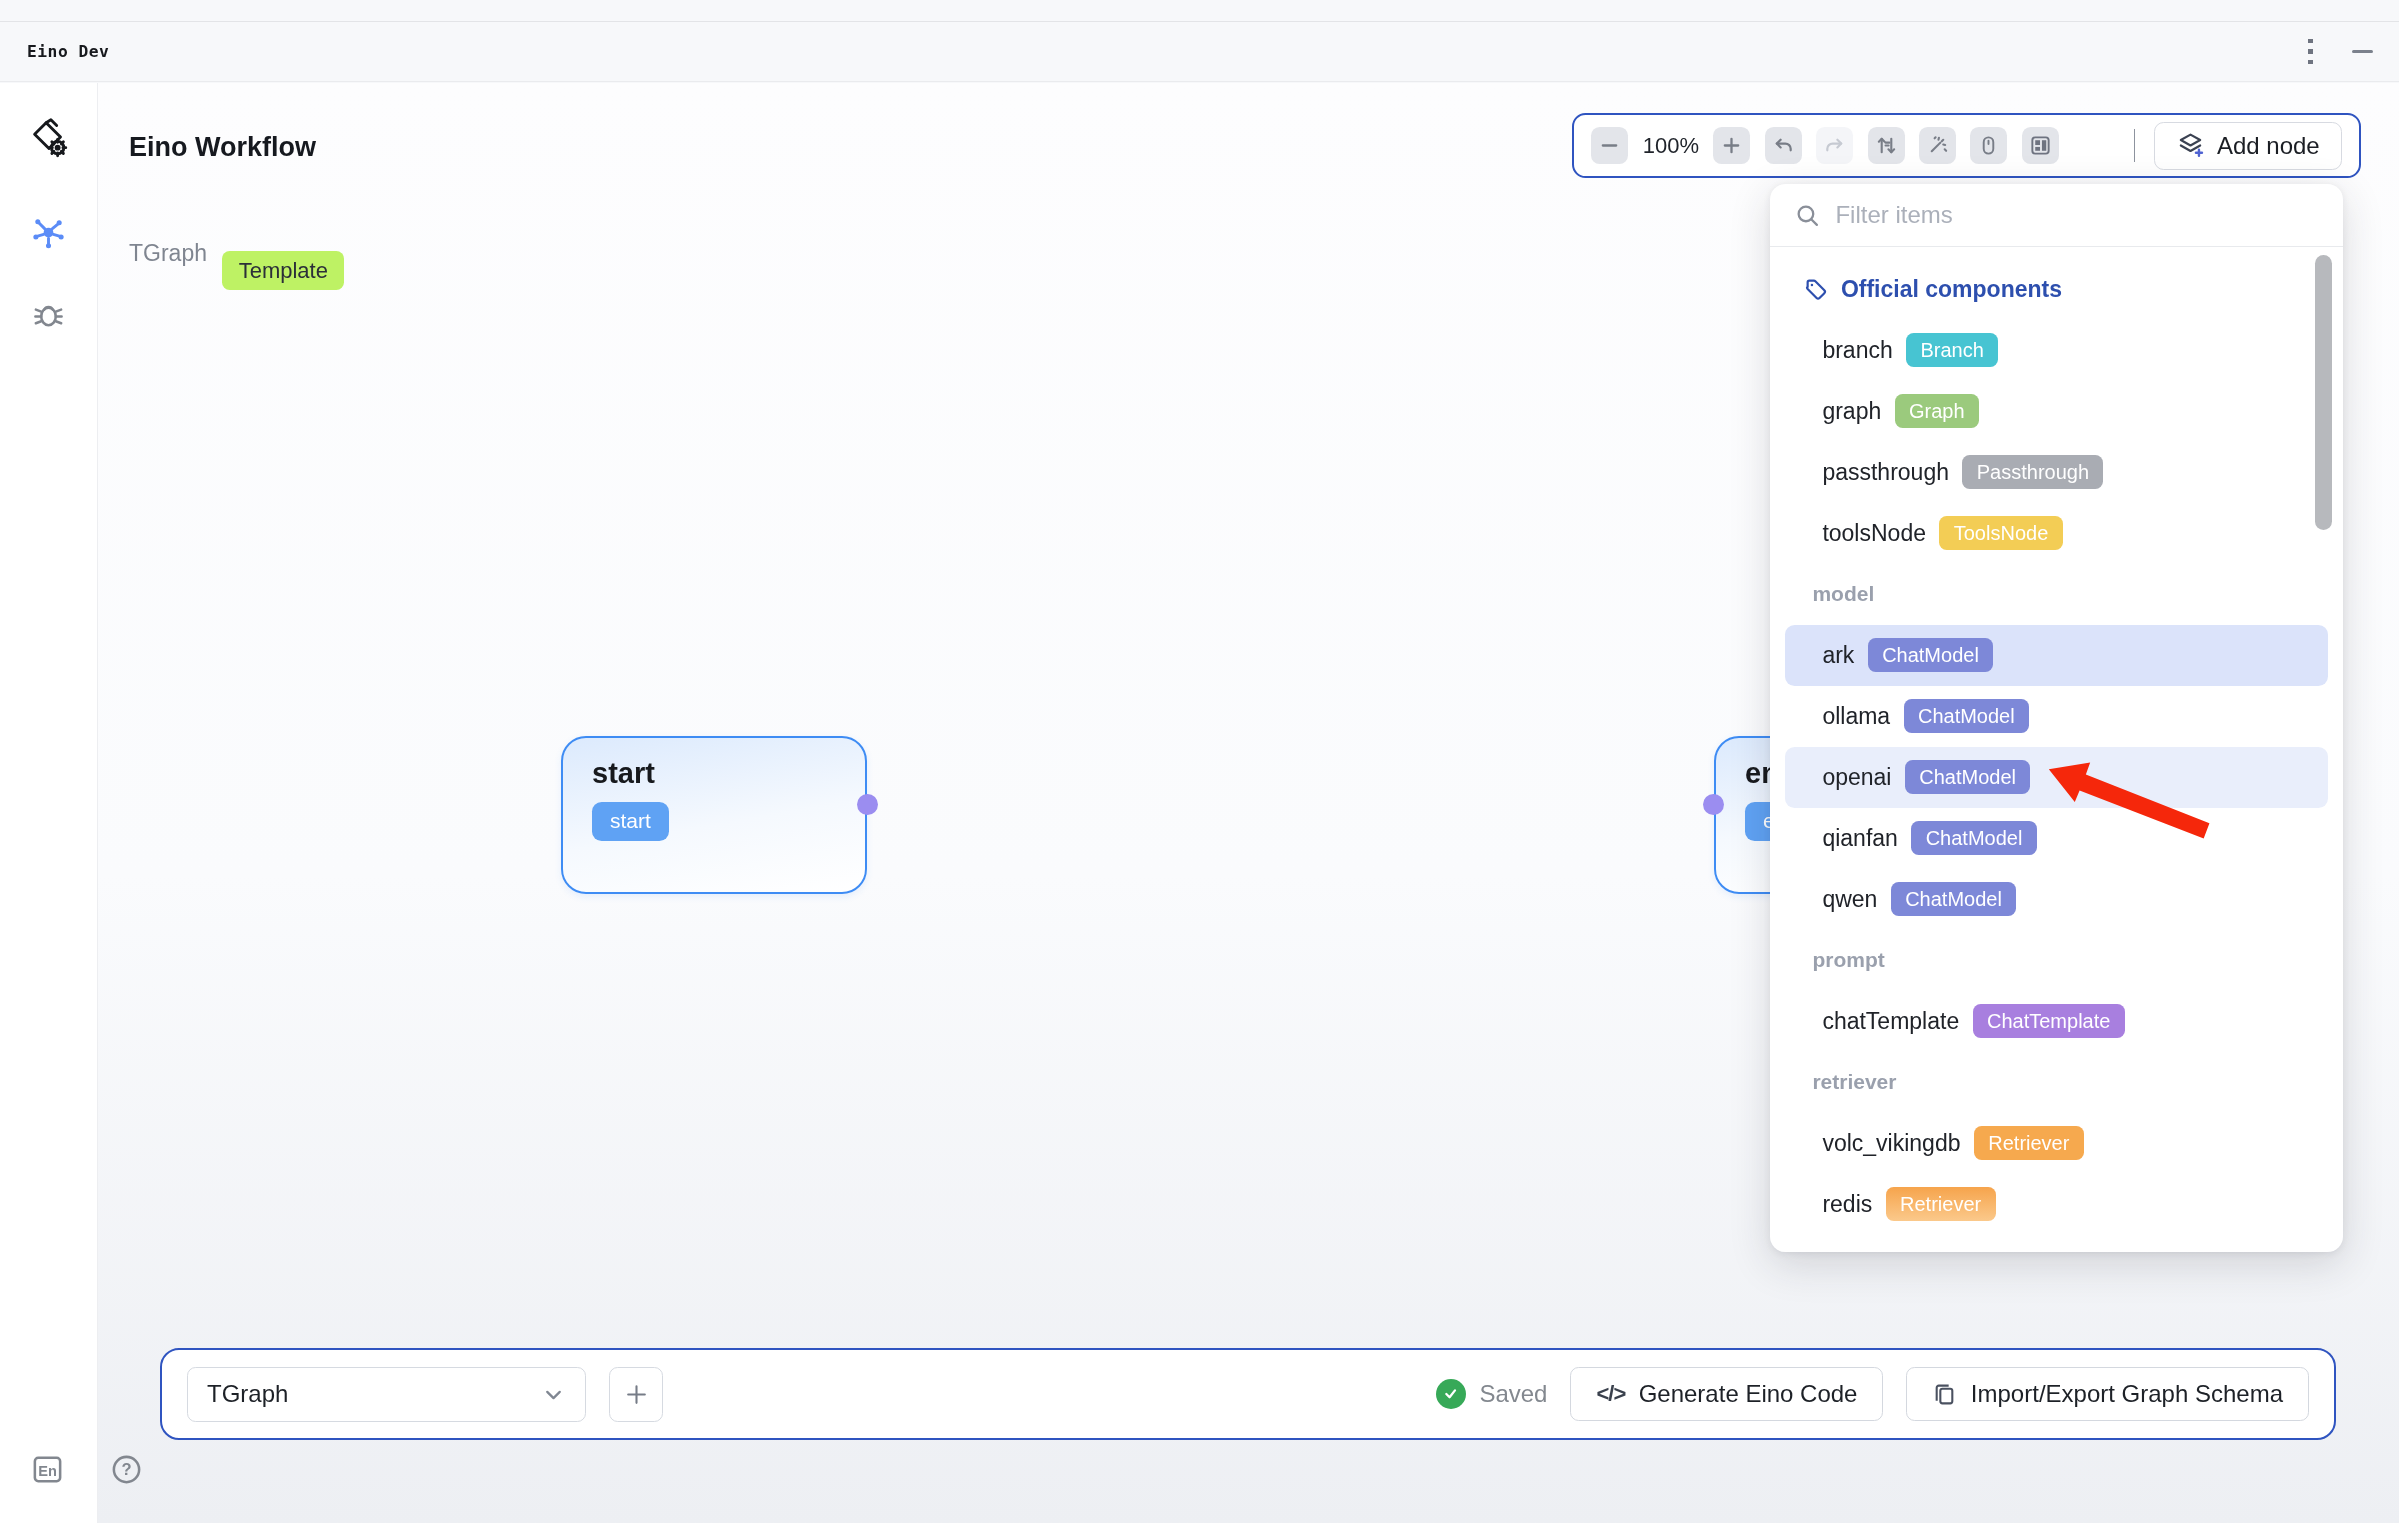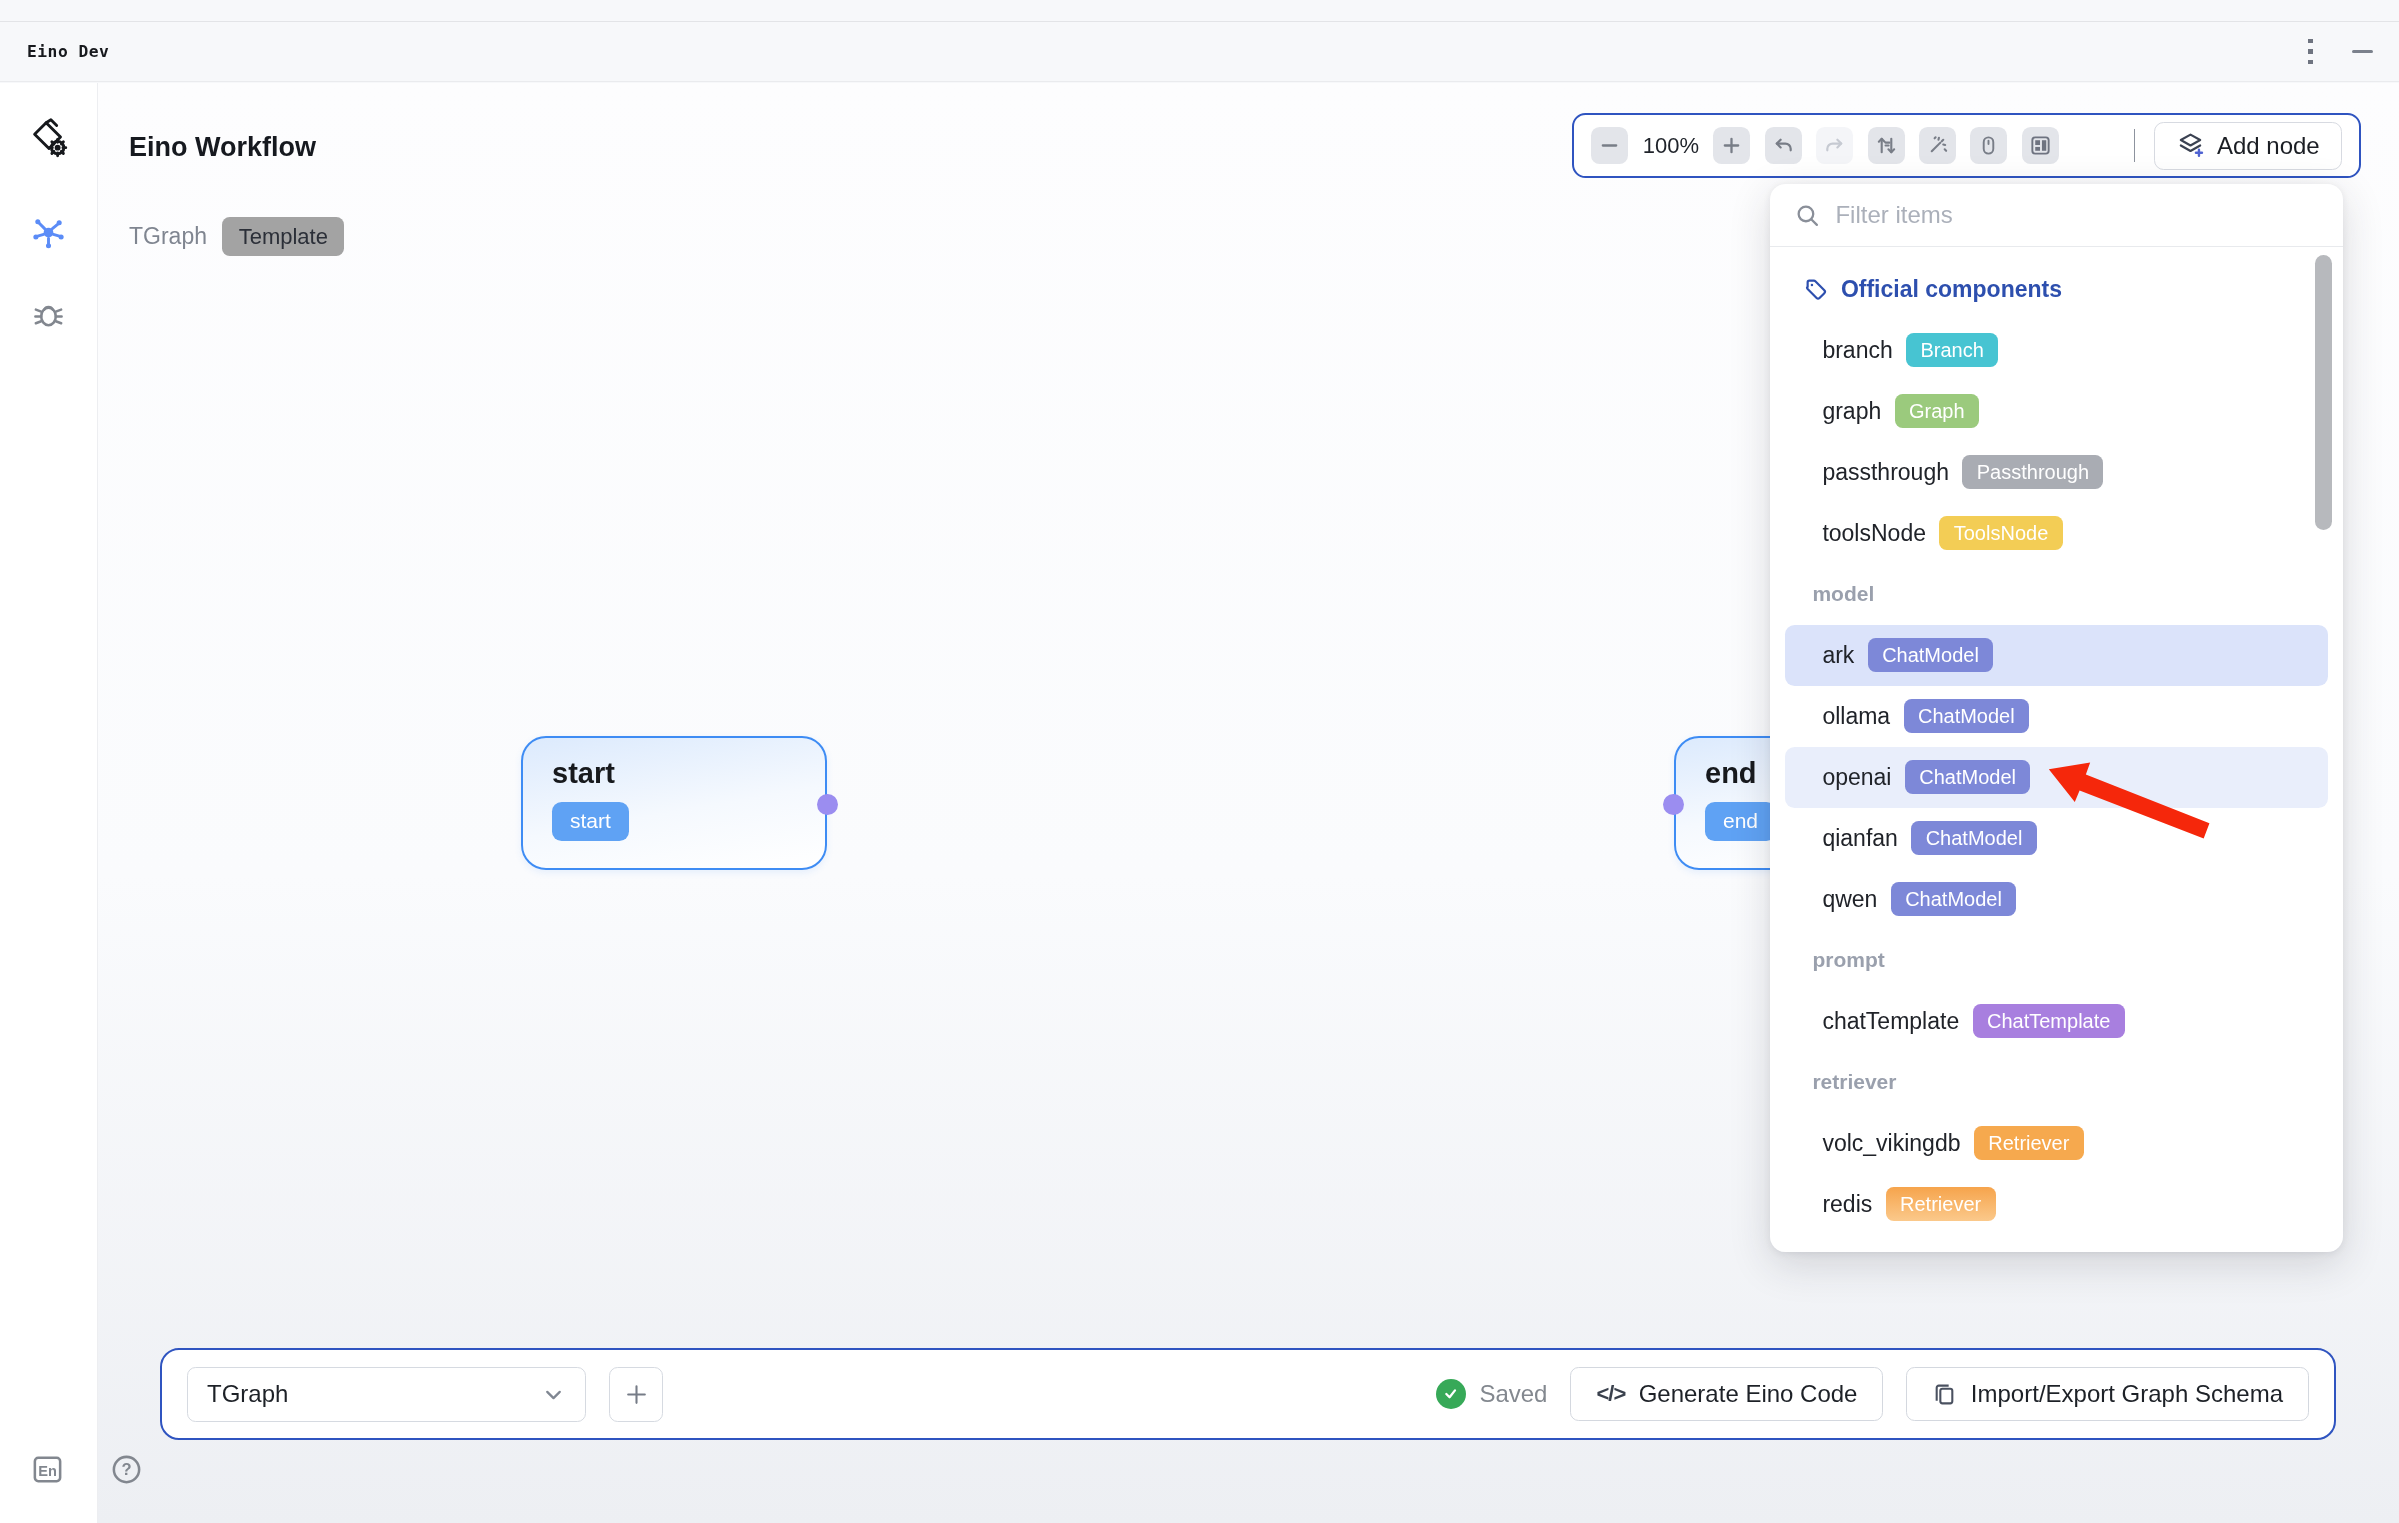--- a/index.html
+++ b/index.html
@@ -33,25 +33,25 @@
   .side-nav{margin-top:50px;display:flex;flex-direction:column;gap:46px;align-items:center;}
   .side-bottom{margin-top:auto;margin-bottom:37px;display:flex;flex-direction:row;gap:44px;align-items:center;}
   .side-ic{cursor:pointer;display:flex;}
 
   
   .canvas{position:absolute;top:83px;left:98px;right:0;bottom:0;
     background:linear-gradient(180deg,#fdfdfe 0%,#fafbfd 55%,#edeff3 100%);}
   .page-title{position:absolute;left:129px;top:132px;font-size:27px;font-weight:700;color:#16191f;}
   .sub-row{position:absolute;left:129px;top:217px;display:flex;align-items:center;gap:15.4px;}
   .graph-label{font-size:23px;color:#7f8590;}
-  .mode-pill{background:#a3a3a3;color:#2b2f38;font-size:22px;padding:6.7px 16.3px;border-radius:7.7px;}
-
-  
-  .node{position:absolute;width:306px;height:134px;border:2.9px solid var(--node-border);border-radius:25px;
-    background:linear-gradient(170deg,#dceafd 0%,#f5f9fe 55%,#ffffff 100%);box-shadow:0 2.9px 7.7px rgba(62,140,244,.10);}
+  .mode-pill{background:#bef264;color:#2b2f38;font-size:22px;padding:6.7px 16.3px;border-radius:7.7px;margin-top:34px;}
+
+  
+  .node{position:absolute;width:306px;height:158px;border:2.9px solid var(--node-border);border-radius:25px;
+    background:linear-gradient(170deg,#dceafd 0%,#f5f9fe 55%,#ffffff 100%);box-shadow:0 2.9px 7.7px rgba(62,140,244,.10);margin-left:40px;}
   .node-start{left:521px;top:736px;z-index:3;}
   .node-end{left:1674px;top:736px;width:192px;z-index:2;}
   .ntitle{margin:19px 0 0 29px;font-size:29px;font-weight:700;color:#17191d;}
   .nbadge{display:inline-block;margin:11.5px 0 0 29px;background:var(--start-badge);color:#fff;border-radius:9.6px;
     padding:7.7px 18px;font-size:21px;}
   .port{position:absolute;width:21px;height:21px;border-radius:50%;background:var(--port);}
   .port-out{right:-13.4px;top:56px;}
   .port-in{left:-13.4px;top:56px;}
 
   

